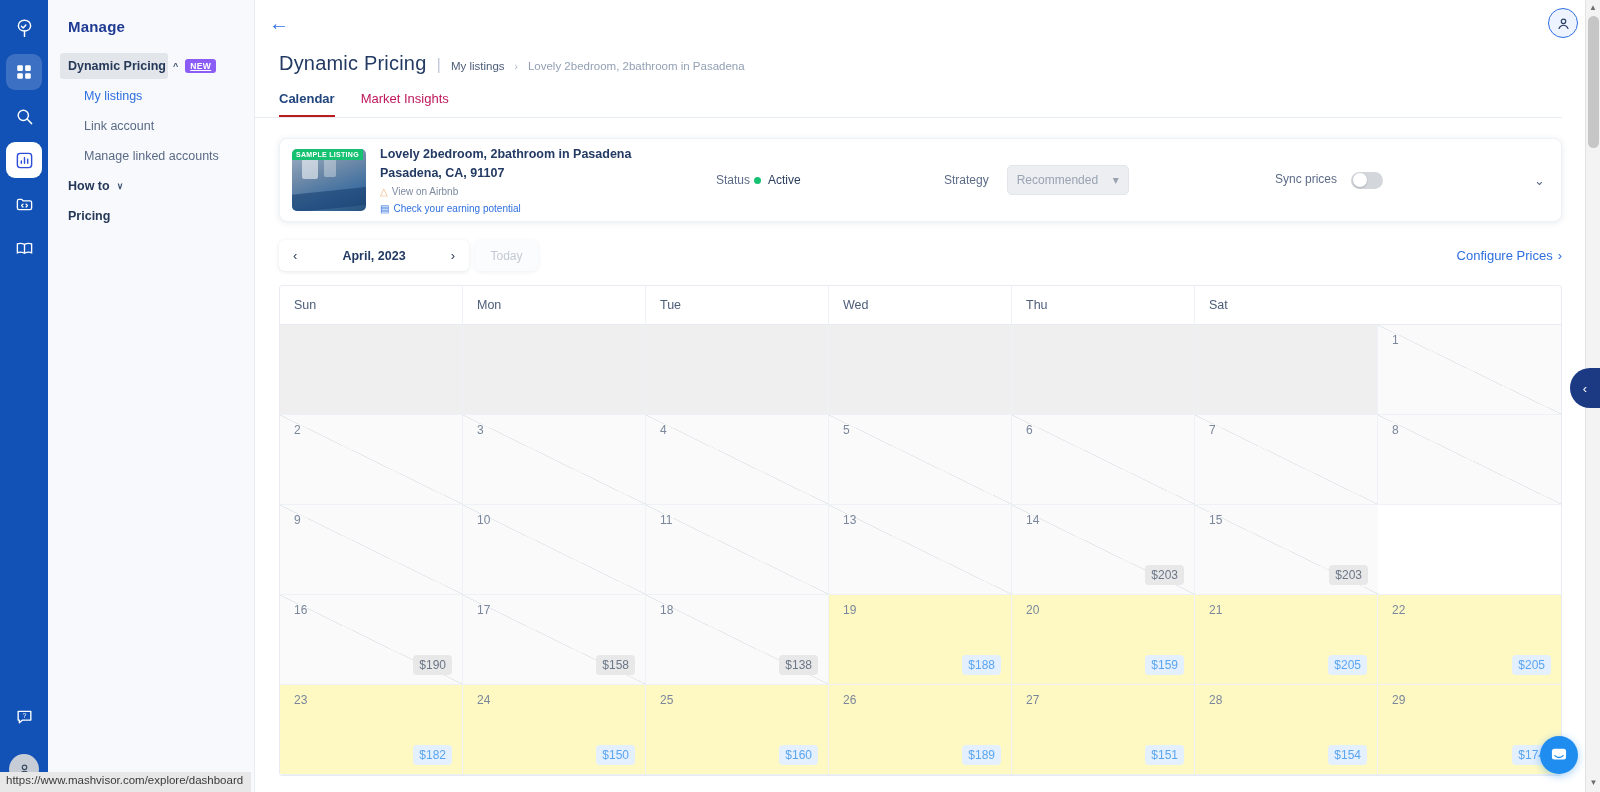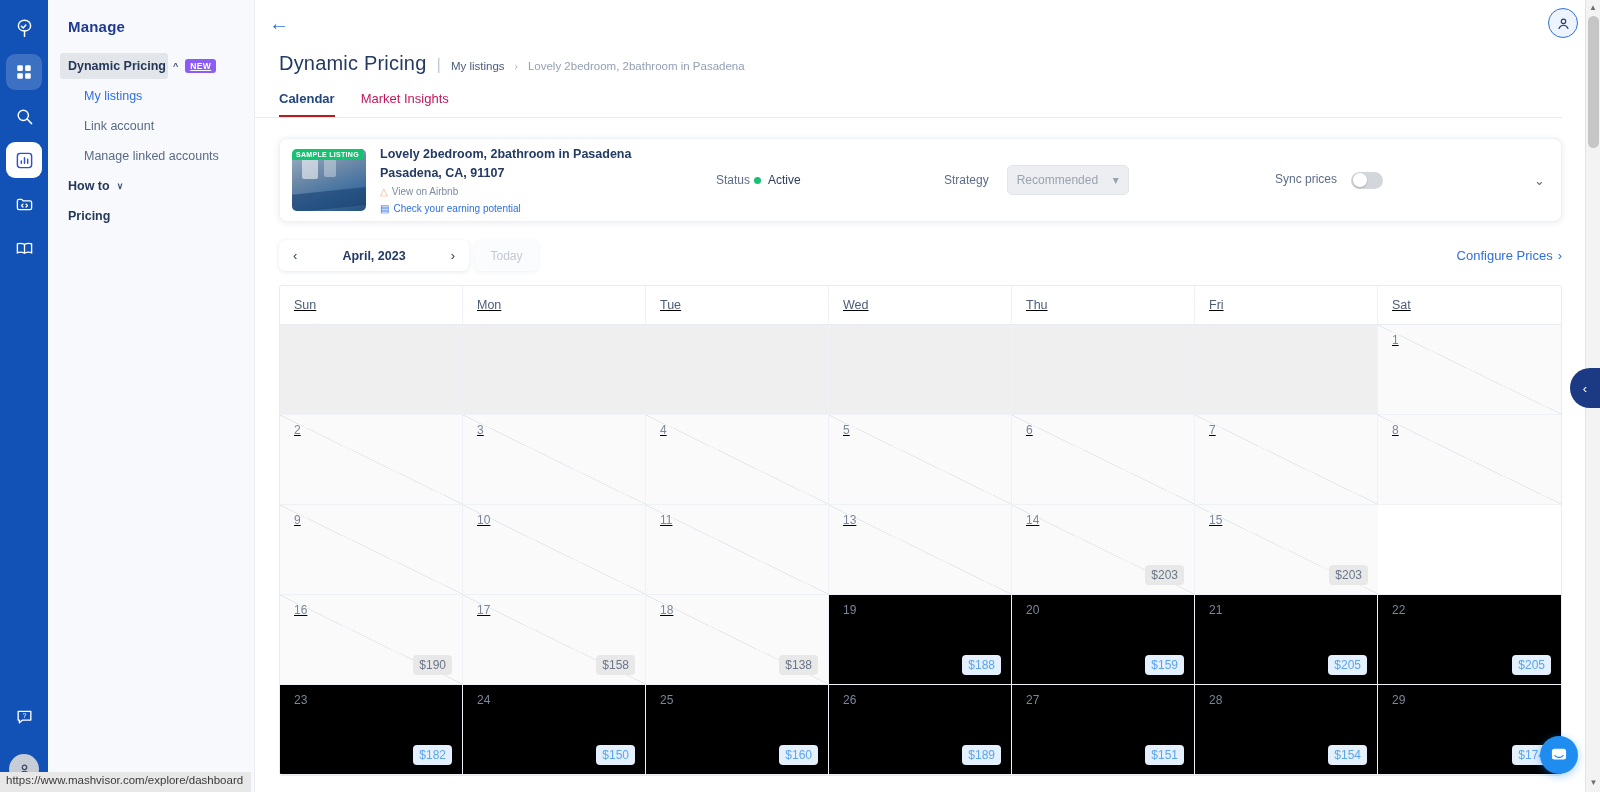--- a/index.html
+++ b/index.html
@@ -163,32 +163,32 @@
     box-shadow: 0 1px 4px rgba(35,58,99,.08);
     display: flex; align-items: center; justify-content: center;
     font-size: 12px; color: #c3c9d4; cursor: pointer;
   }
   .configure-link { font-size: 13px; color: #2f6fe0; cursor: pointer;
     display: flex; align-items: center; gap: 5px; }
 
   
   .cal {
     margin: 14px 38px 0 24px; border: 1px solid #e8ecf2;
-    border-radius: 3px; overflow: hidden; background: #fff; text-decoration: underline;
+    border-radius: 3px; overflow: hidden; background: #fff;
   }
   .cal-head { display: grid; grid-template-columns: repeat(7, 1fr);
     border-bottom: 1px solid #e8ecf2; }
   .cal-head div { font-size: 12.5px; color: #4c5d79; padding: 12px 0 12px 14px;
     border-right: 1px solid #eef1f6; }
   .cal-head div:last-child { border-right: none; }
   .cal-row { display: grid; grid-template-columns: repeat(7, 1fr);
     border-bottom: 1px solid #eef1f6; }
   .cell {
     height: 89px; border-right: 1px solid #eef1f6; position: relative;
-    padding: 8px 10px 0 14px; background: #000000;
+    padding: 8px 10px 0 14px; background: #fef9c3;
   }
   .cell:last-child { border-right: none; }
   .cell.empty { background: #efefef; }
   .cell.past { background: #fafafa; }
   .cell.past::after {
     content: ""; position: absolute; left: 0; bottom: 0;
     width: 100%; height: 100%;
     background: linear-gradient(to top right,
       transparent calc(50% - .4px), #e4e7ec calc(50% - .4px),
       #e4e7ec calc(50% + .4px), transparent calc(50% + .4px));
@@ -402,21 +402,20 @@
       </div>
     </div>
 
     <div class="cal">
       <div class="cal-head">
         <div>Sun</div>
         <div>Mon</div>
         <div>Tue</div>
         <div>Wed</div>
         <div>Thu</div>
-        <div>Fri</div>
         <div>Sat</div>
       </div>
       <div id="cal-body">
           <div class="cal-row">
             <div class="cell empty"></div>
             <div class="cell empty"></div>
             <div class="cell empty"></div>
             <div class="cell empty"></div>
             <div class="cell empty"></div>
             <div class="cell empty"></div>

